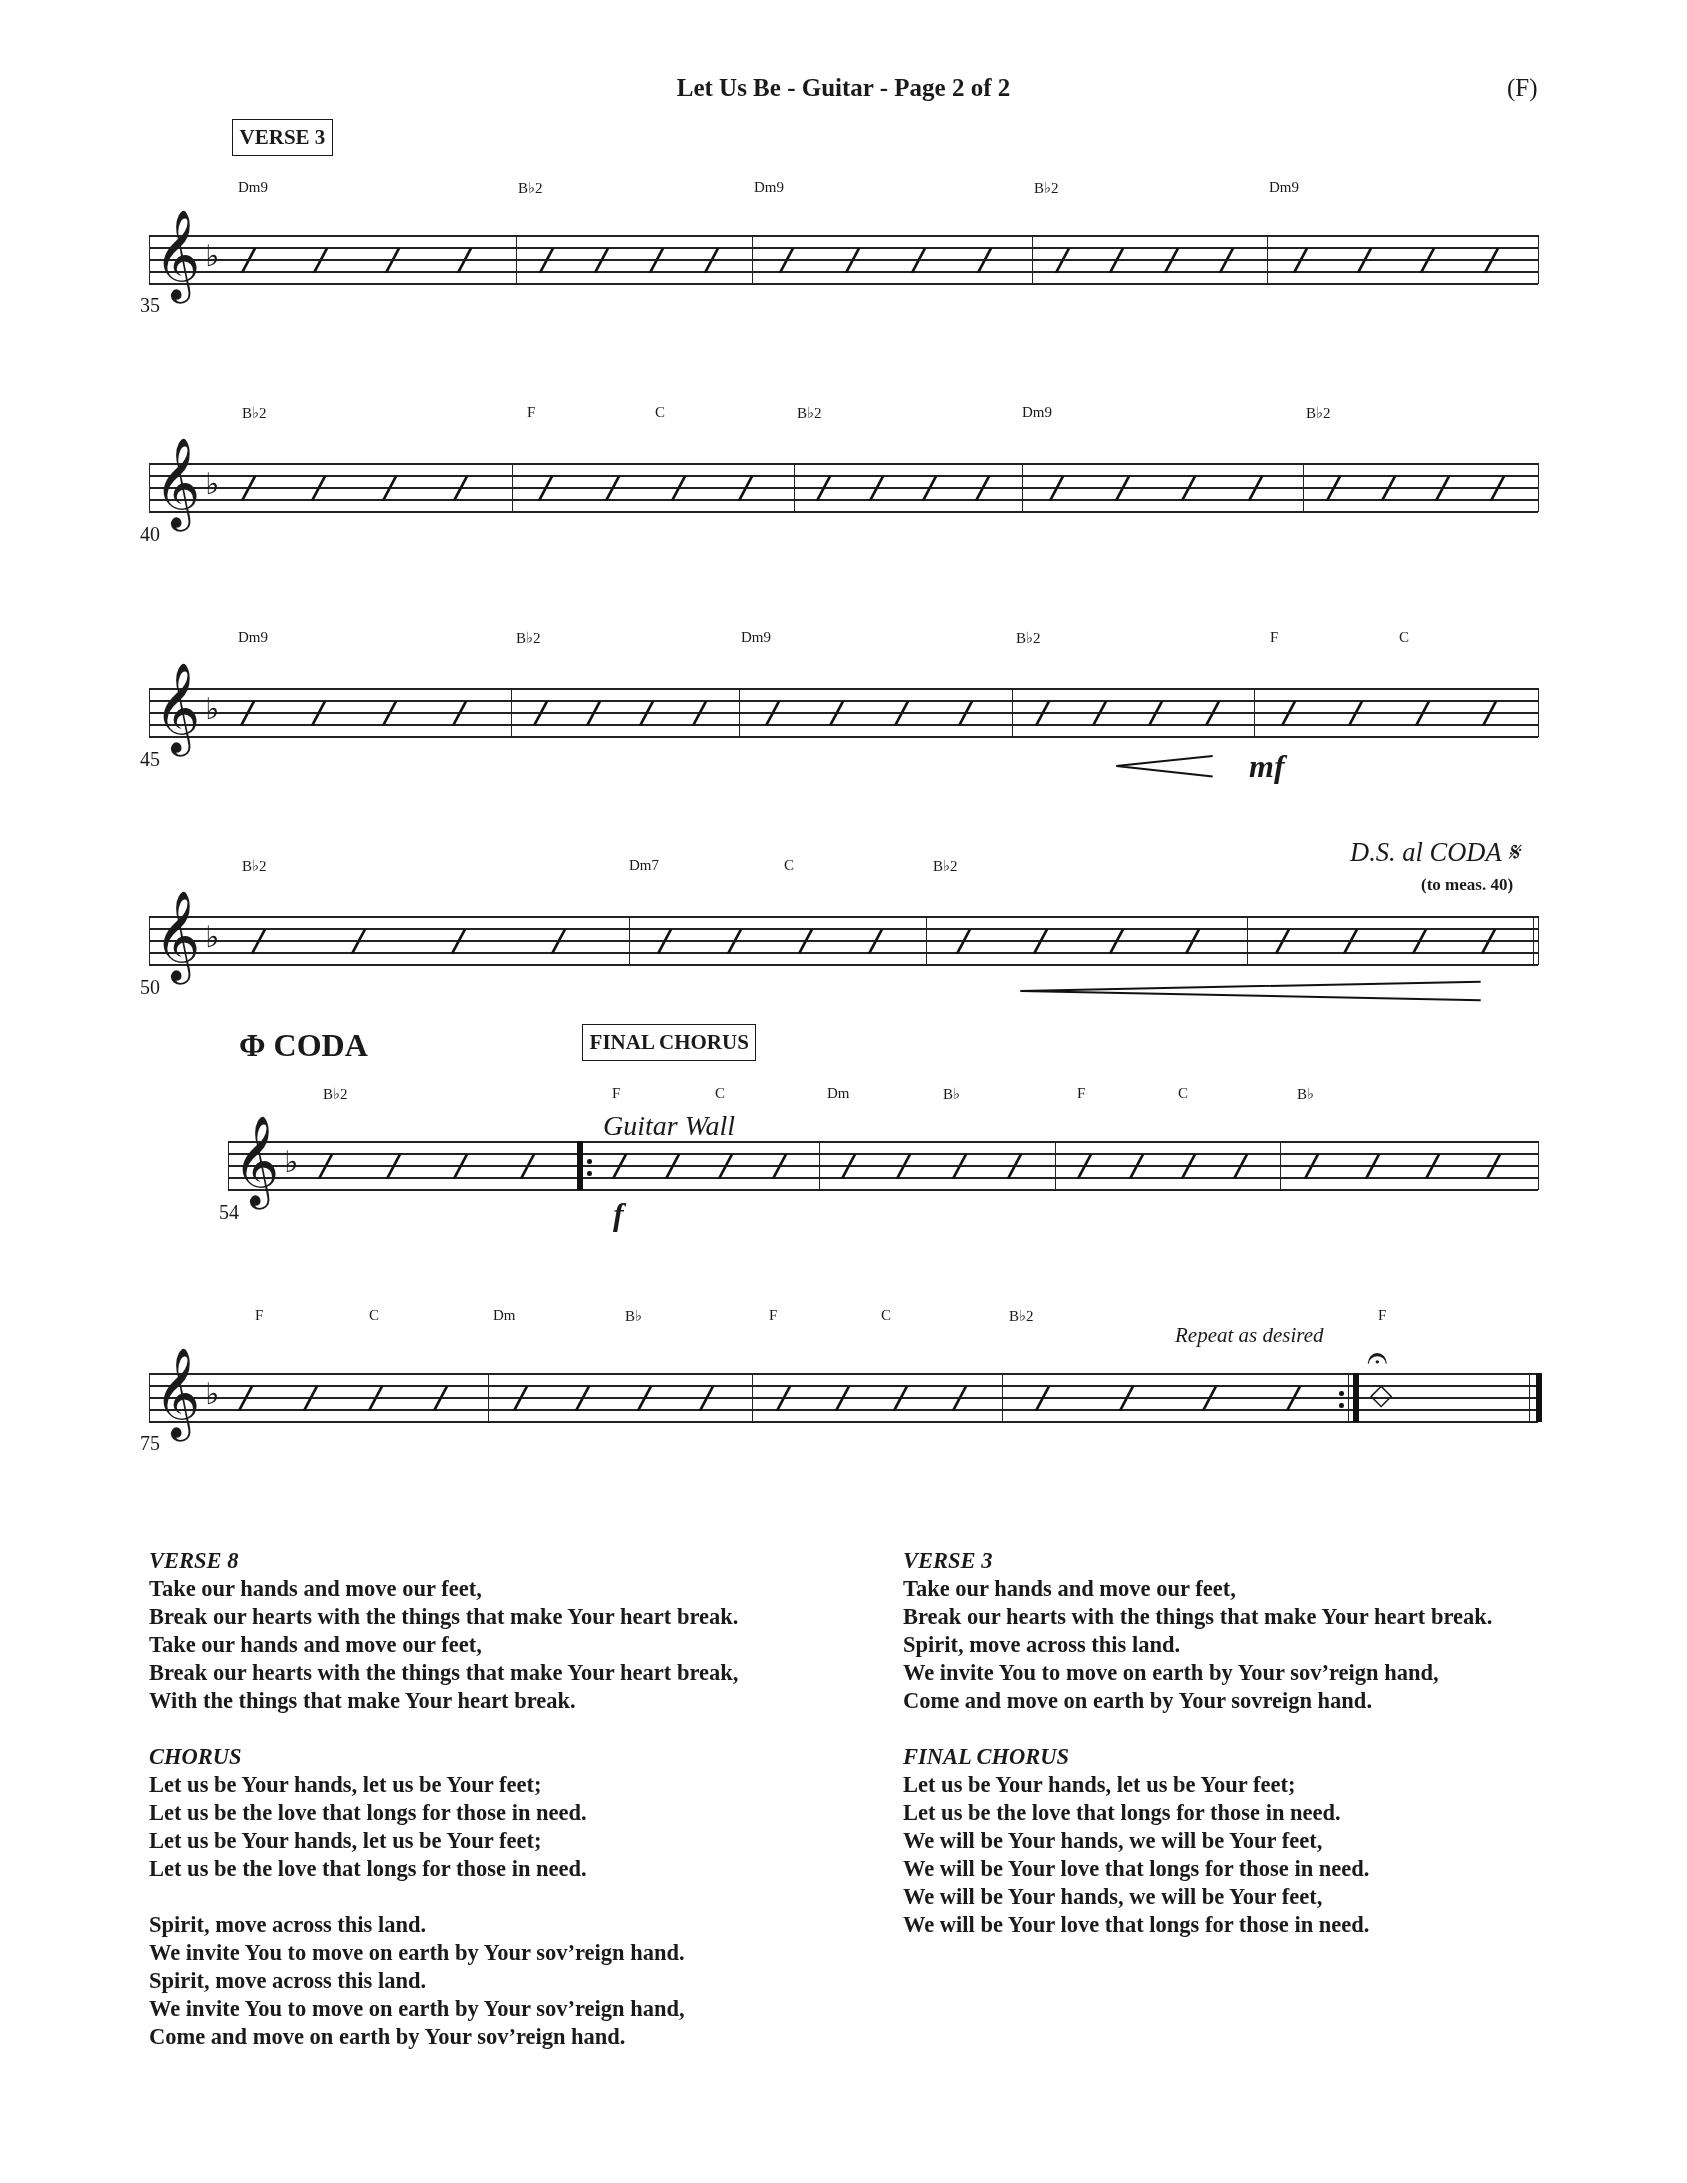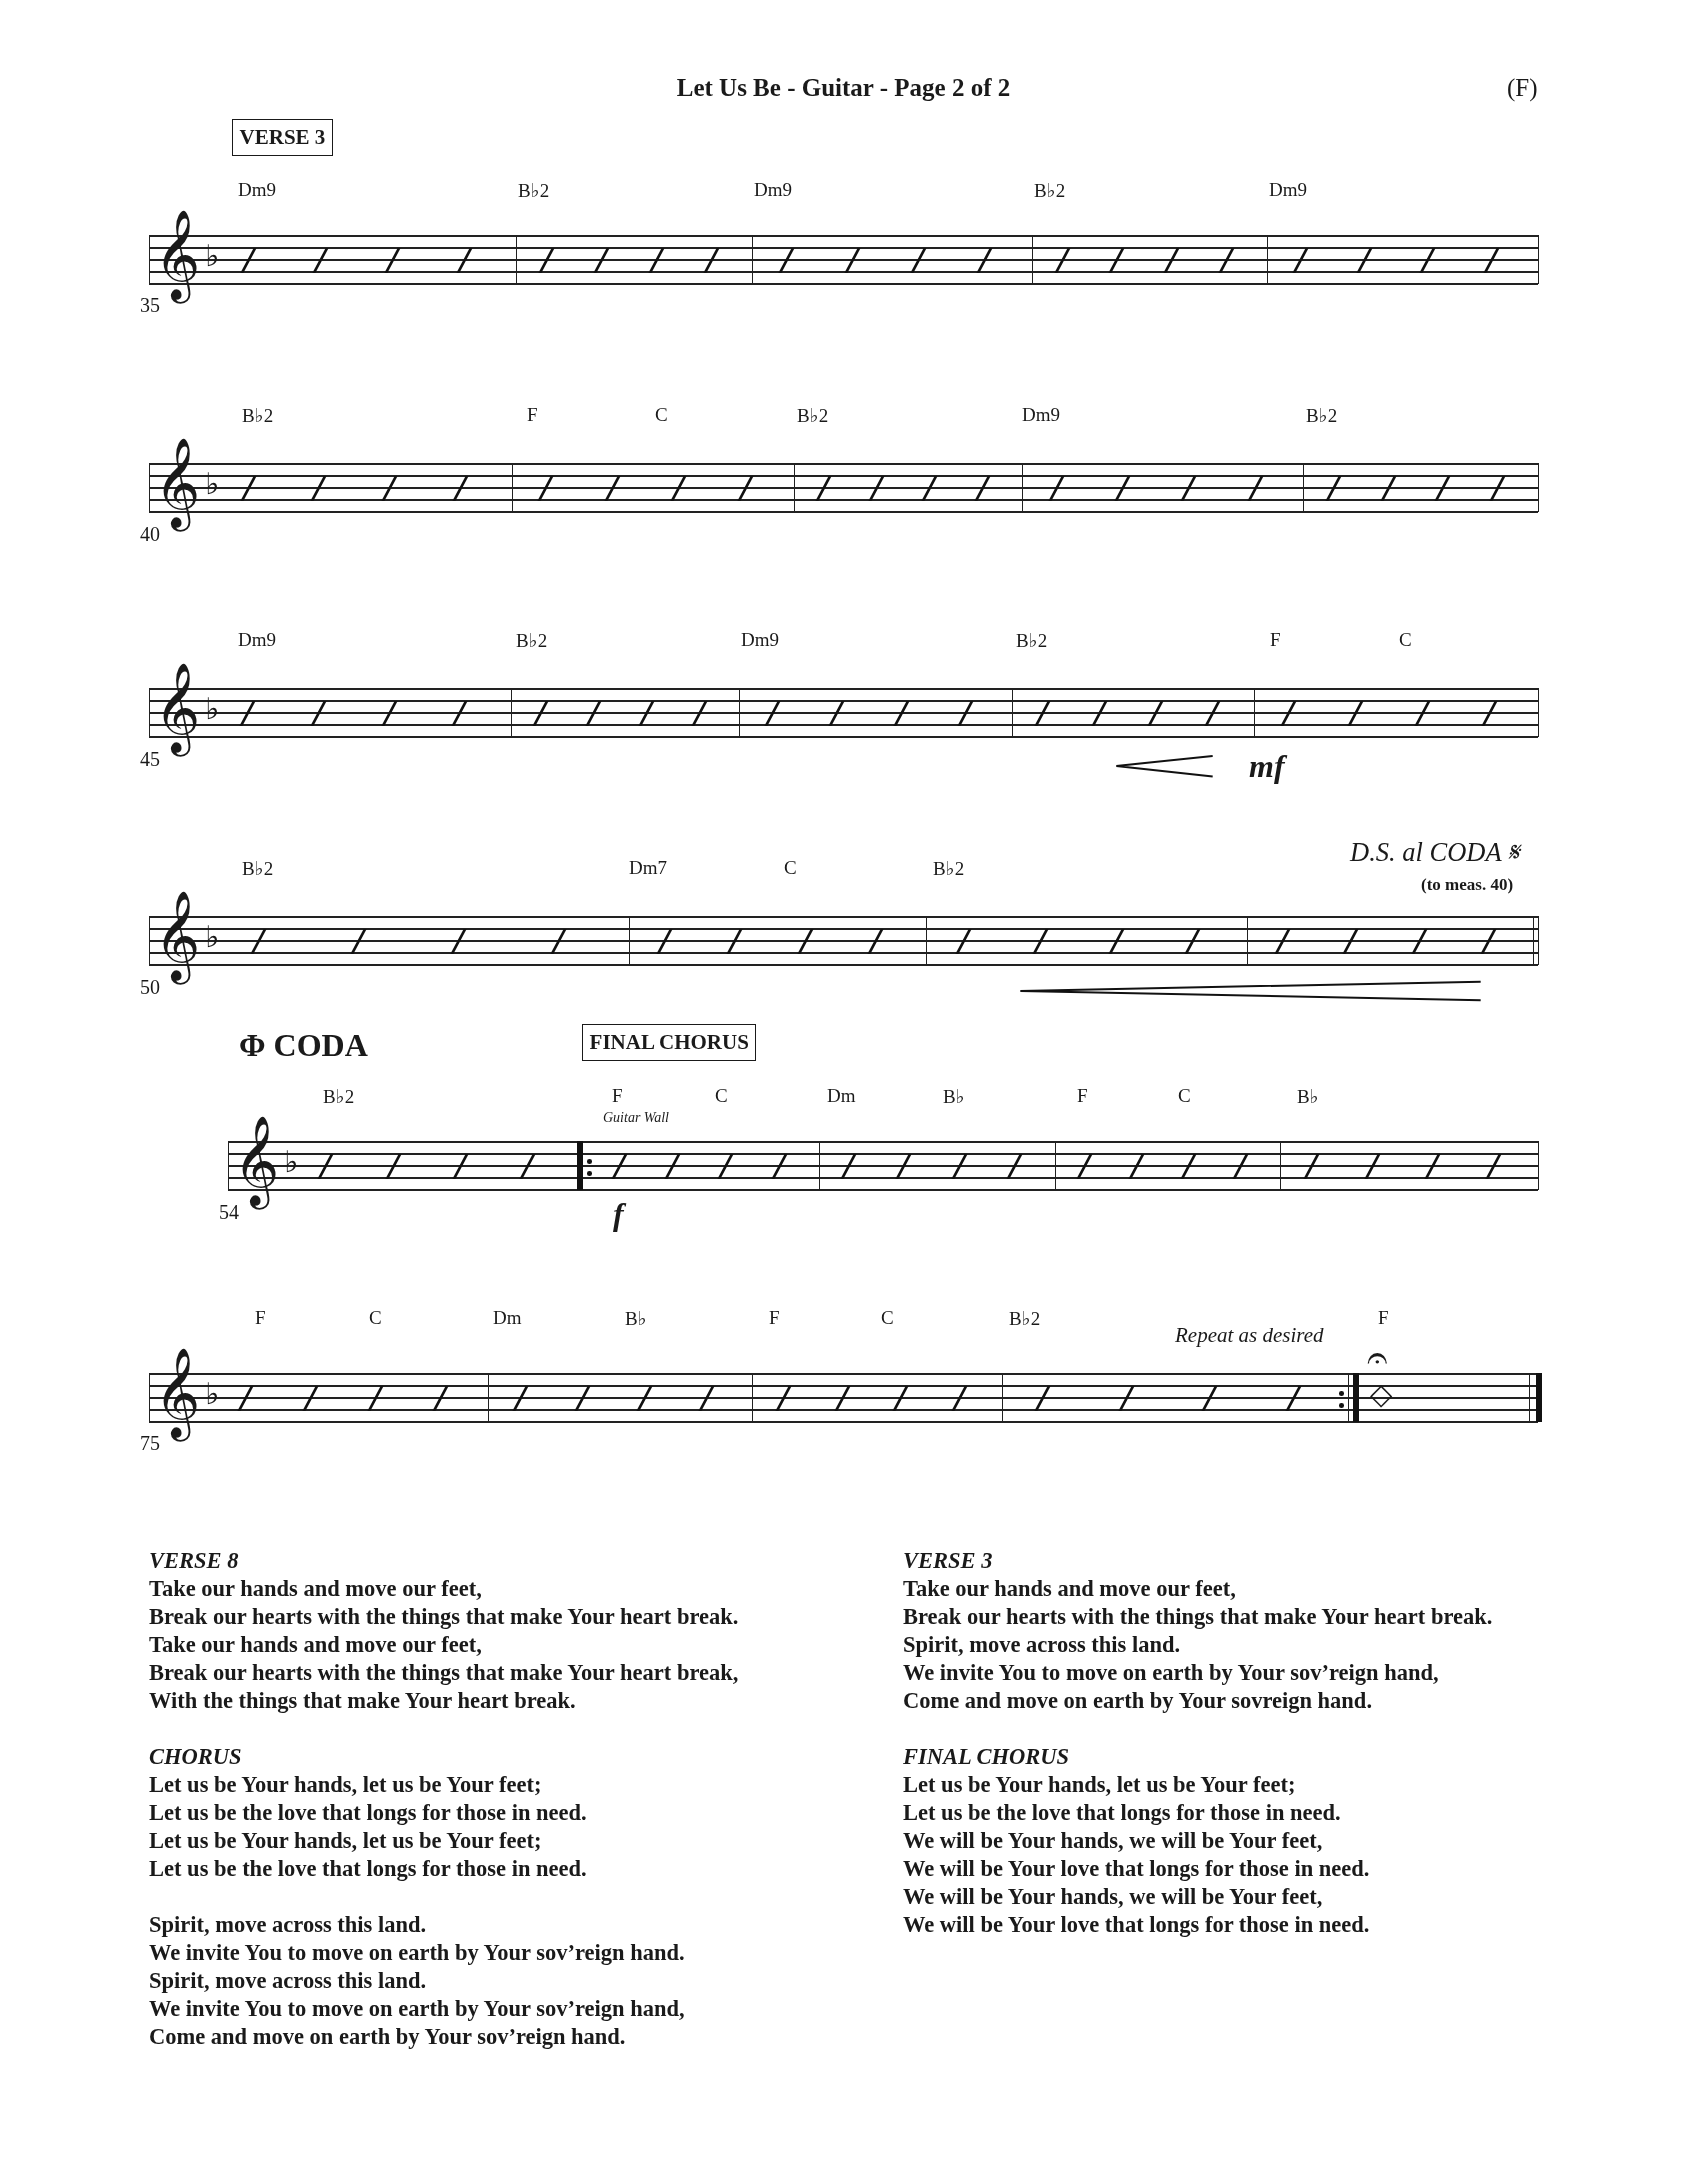--- a/index.html
+++ b/index.html
@@ -2,21 +2,21 @@
 <html style="font-size:10.6px"><head>
 <meta charset="utf-8">
 <style>
   html, body { margin:0; padding:0; background:#ffffff; }
   body { width:1687px; height:2183px; position:relative; overflow:hidden;
          font-family:"Liberation Serif", "DejaVu Serif", serif; color:#1a1a1a; }
   .abs { position:absolute; }
   .title { top:74px; left:0; width:1687px; text-align:center; font-size:25px; font-weight:bold; }
   .key { top:74px; left:1507px; font-size:25px; }
   .rehearsal { border:1.3px solid #1a1a1a; font-weight:bold; font-size:21px; padding:4px 6.6px; line-height:26.5px; white-space:nowrap; }
-  .chord { font-size:19px; white-space:nowrap; }
+  .chord { font-size:15px; white-space:nowrap; }
   .measnum { font-size:20px; }
   .staff { position:absolute; height:49px; }
   .staff .line { position:absolute; left:0; right:0; height:2px; background:#222; }
   .barline { position:absolute; top:0; width:1.3px; height:49px; background:#222; }
   .thick { position:absolute; top:0; width:6px; height:49px; background:#111; }
   .slash { position:absolute; top:13.2px; width:3.3px; height:25px; background:#111; transform:skewX(-28deg); }
   .clef { position:absolute; font-size:78px; line-height:1; top:-20px; left:5.3px; font-family:"DejaVu Sans", sans-serif; }
   .flat { position:absolute; font-size:30px; top:2.6px; left:56px; font-family:"DejaVu Sans", sans-serif; }
   .rdot { position:absolute; width:4.6px; height:4.6px; border-radius:50%; background:#111; }
   .italic { font-style:italic; }
@@ -296,21 +296,21 @@
 <div class="abs" style="left:1421px;top:875px;font-size:17px;font-weight:bold;">(to meas. 40)</div>
 <svg class="abs" style="left:1019px;top:979px;" width="463" height="26.5" viewBox="0 0 700 40">
   <polyline points="698,4 2,18 698,32" fill="none" stroke="#111" stroke-width="3"></polyline>
 </svg>
 
 <div class="abs" style="left:239px;top:1027px;font-size:32px;font-weight:bold;">
   <span>Φ</span>
   <span>CODA</span>
 </div>
 <div class="abs rehearsal" style="left:582px;top:1024px;">FINAL CHORUS</div>
-<div class="abs italic" style="left:603px;top:1110px;font-size:14px;">Guitar Wall</div>
+<div class="abs italic" style="left:603px;top:1110px;font-size:28px;">Guitar Wall</div>
 <div class="abs dyn" style="left:613px;top:1196px;">f</div>
 
 <div class="abs italic" style="left:1175px;top:1323px;font-size:21px;">Repeat as desired</div>
 <div class="abs" style="left:1367px;top:1336px;font-size:37px;font-family:'DejaVu Sans',sans-serif;">𝄐</div>
 <div class="abs" style="left:1370px;top:1377px;font-size:29px;font-family:'DejaVu Sans',sans-serif;">◇</div>
 
 <div class="lyrics" style="left:149px;top:1547px;" id="lyrics-left">
     <div class="sec">
       <div class="head">VERSE 8</div>
       <div>Take our hands and move our feet,</div>

